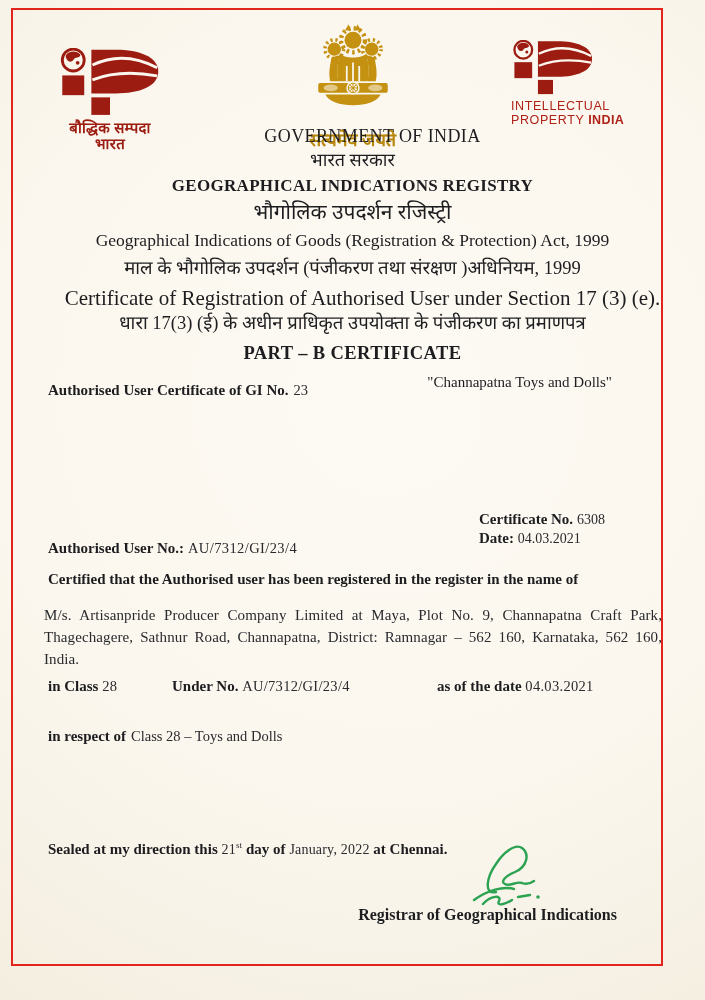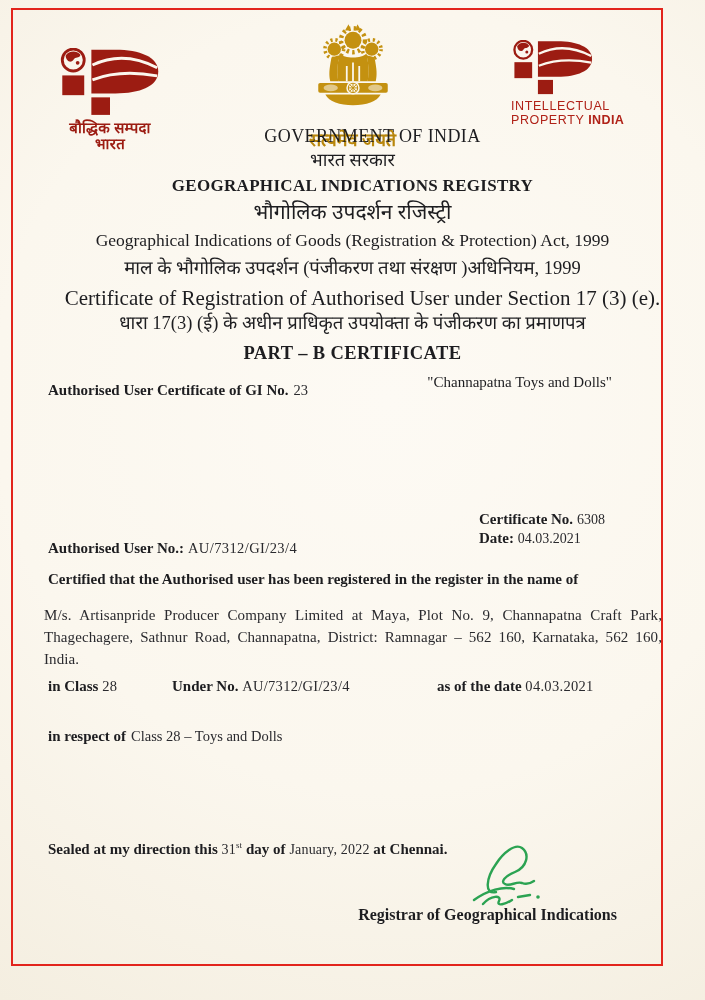--- a/index.html
+++ b/index.html
@@ -170,21 +170,21 @@
   <div class="abs row-class p-asof">
     <span class="b">as of the date</span>
     <span class="val">04.03.2021</span>
   </div>
 
   <div class="abs row-respect p-respect-label">in respect of</div>
   <div class="abs row-respect p-respect-val">Class 28 – Toys and Dolls</div>
 
   <div class="abs sealed">
     <span class="b">Sealed at my direction this</span>
-    <span class="val"><span>31</span><sup>st</sup></span>
+    <span class="val"><span>21</span><sup>st</sup></span>
     <span class="b">day of</span>
     <span class="val">January, 2022</span>
     <span class="b">at Chennai.</span>
   </div>
 
   <svg class="abs sig" width="92" height="68" viewBox="0 0 92 68">
     <g stroke="#2ba352" stroke-width="2.4" fill="none" stroke-linecap="round">
       <path d="M38 52 C26 55 28 38 38 24 C45 13 57 3 64 8 C72 14 69 27 57 32 C47 36 42 42 47 44 C52 47 58 41 64 43 C69 45 73 43 76 41"></path>
       <path d="M16 60 C30 50 45 46 56 49"></path>
       <path d="M25 64 C33 55 44 55 41 61 C38 67 48 64 54 60"></path>

